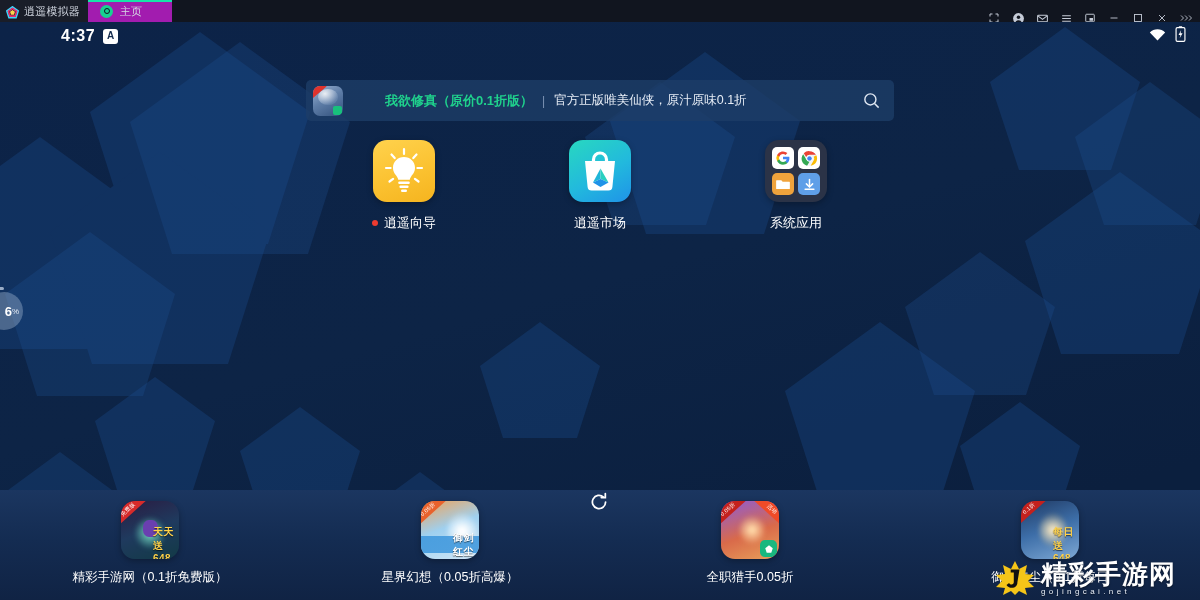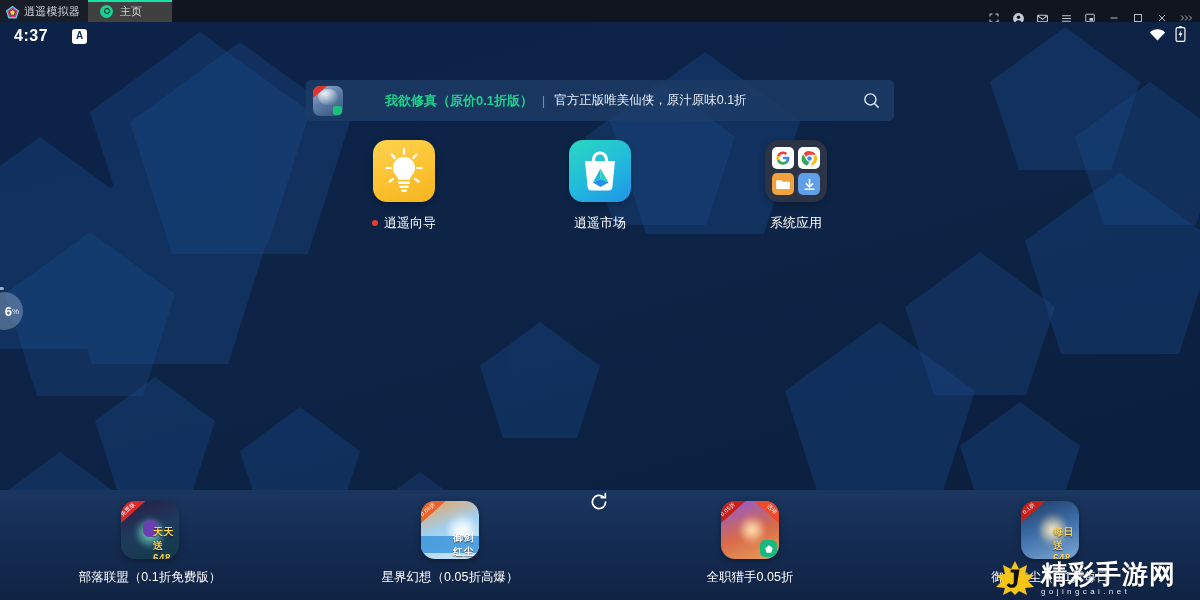--- a/index.html
+++ b/index.html
@@ -21,21 +21,21 @@
     background:#191d28;
   }
   .tb-brand-logo{width:13px;height:13px;position:relative;flex:none;}
   .tb-brand-label{
     font-size:11px;color:#cfd4de;white-space:nowrap;letter-spacing:.2px;
   }
   .tb-tabs{display:flex;align-items:stretch;height:22px;}
   .tb-tab{
     position:relative;display:flex;align-items:center;gap:7px;
     padding:0 30px 0 12px;height:22px;
-    background:#404040;
+    background:#a21caf;
   }
   .tb-tab.active::before{
     content:"";position:absolute;left:0;right:0;top:0;height:2px;background:#17e3a8;
   }
   .tb-tab-icon{
     width:13px;height:13px;border-radius:50%;
     background:#17d191;position:relative;flex:none;
     display:flex;align-items:center;justify-content:center;
   }
   .tb-tab-icon::after{
@@ -59,21 +59,21 @@
   }
   .bgwrap{position:absolute;inset:0;}
   .bgwrap svg{display:block;width:1200px;height:578px;}
 
   
   .statusbar{
     position:absolute;left:0;top:0;width:1200px;height:28px;
     display:flex;align-items:center;justify-content:space-between;
     padding:0 14px;z-index:6;
   }
-  .sb-left{display:flex;align-items:center;gap:24px;}
+  .sb-left{display:flex;align-items:center;gap:8px;margin-left:47px;}
   .sb-time{font-size:16px;color:#ffffff;font-weight:bold;letter-spacing:.5px;}
   .sb-abadge{
     width:15px;height:15px;border-radius:3px;background:#ffffff;
     color:#142b4e;font-size:10px;font-weight:bold;
     display:flex;align-items:center;justify-content:center;line-height:1;
   }
   .sb-right{display:flex;align-items:center;gap:9px;color:#fff;}
 
   
   .searchbar{
@@ -471,21 +471,21 @@
 
     <div class="dock">
 
       <div class="dock-item">
         <div class="dock-icon dk1">
           <span class="blob" style="left:14px;top:16px;width:30px;height:32px;background:radial-gradient(circle,#7be0c8 0%,rgba(60,180,160,.1) 70%);"></span>
           <span class="blob" style="left:22px;top:19px;width:15px;height:17px;background:#6a3fb0;filter:none;border-radius:40%;"></span>
           <span class="corner-ribbon" style="background:#d62b2b;">免费版</span>
           <span class="bottom-strip">天天送648</span>
         </div>
-        <span class="dock-label">部落联盟（0.1折免费版）</span>
+        <span class="dock-label">精彩手游网（0.1折免费版）</span>
       </div>
 
       <div class="dock-item">
         <div class="dock-icon dk2">
           <span class="blob" style="left:26px;top:12px;width:30px;height:36px;background:radial-gradient(circle,#ffffff 10%,rgba(210,235,255,.2) 70%);"></span>
           <span class="corner-ribbon" style="background:#e8622c;">0.05折</span>
           <span class="bottom-strip" style="color:#fff;background:linear-gradient(90deg,rgba(60,150,220,.85),rgba(60,150,220,.85));">御剑红尘</span>
         </div>
         <span class="dock-label">星界幻想（0.05折高爆）</span>
       </div>

